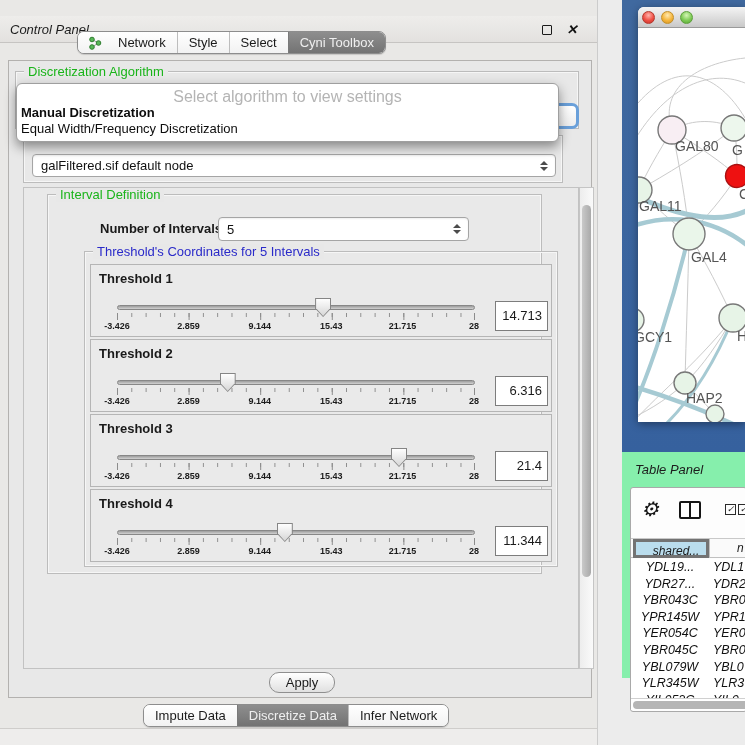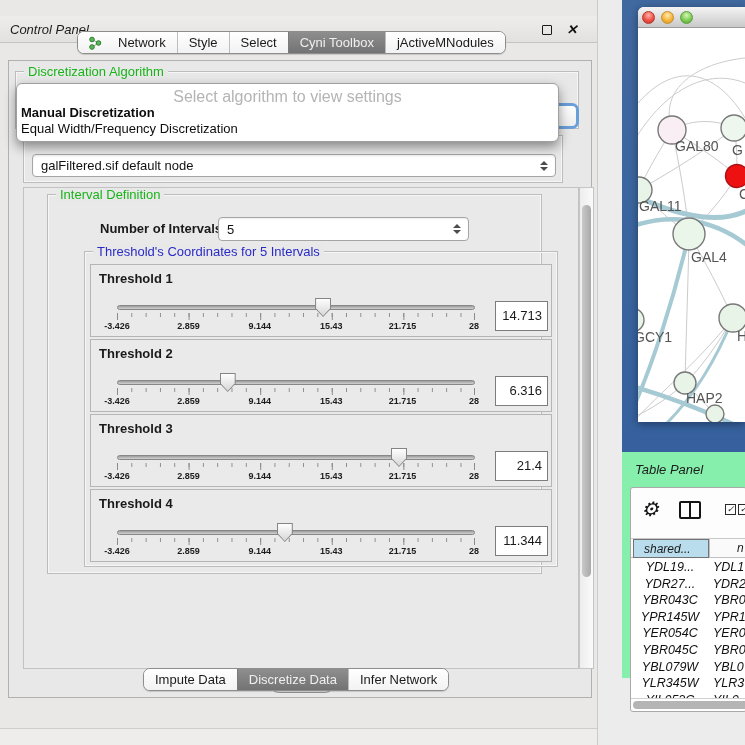--- a/index.html
+++ b/index.html
@@ -15,21 +15,21 @@
   #float-icon { right:43px; }
   #float-icon .sq { position:absolute; left:2px; top:2px; width:10px; height:10px; border:1.6px solid #1a1a1a; border-radius:1px; }
   #close-icon { right:18px; font-weight:bold; font-size:13px; line-height:14px; text-align:center; color:#111; }
 
   
   .seg { display:inline-flex; border:1px solid #8d8d8d; border-radius:7px; overflow:hidden; background:#fff; box-shadow:0 1px 1px rgba(0,0,0,.15); }
   .seg-item { display:flex; align-items:center; gap:16px; padding:3px 11px; font-size:13px; color:#1a1a1a; background:linear-gradient(#ffffff,#f2f2f2); border-left:1px solid #bdbdbd; white-space:nowrap; cursor:default; }
   .seg-item:first-child { border-left:none; }
   .seg-item.active { background:linear-gradient(#8e8e8e,#737373); color:#efefef; border-left-color:#7a7a7a; }
   #cp-tabs { position:absolute; left:77px; top:31px; }
-  #cp-bottom-tabs { position:absolute; left:143px; top:668px;justify-content:flex-end; }
+  #cp-bottom-tabs { position:absolute; left:143px; top:704px;justify-content:flex-end; }
   #cp-status { position:absolute; left:0; top:728px; width:100%; height:17px; background:#eeedec; border-top:1px solid #cfcdcb; }
 
   
   #cp-content { position:absolute; left:8px; top:60px; width:584px; height:638px; background:#e8e8e8; border:1px solid #b3b1af; }
 
   .group { position:absolute; border:1px solid #bcbcbc; box-shadow:inset 0 0 0 1px #f6f6f6; }
   .gtitle { position:absolute; top:-8px; left:8px; background:#e8e8e8; padding:0 4px; font-size:13px; }
   .gtitle.green { color:#1ab41a; }
   .gtitle.blue { color:#2a2ac9; }
   .gtitle.plain { color:#2d2d2d; }
@@ -97,21 +97,21 @@
   #table-panel-area { position:absolute; left:622px; top:452px; width:123px; height:226px; background:#86efac;font-style:italic; }
   #tp-title { position:absolute; left:13px; top:10px; font-size:13px; color:#1c1c1c; }
   #tp-box { position:absolute; left:8px; top:35px; width:117px; height:225px; background:#fdfdfd; border:1px solid #a9a9a9; border-radius:3px; }
   #tp-toolbar { position:absolute; left:0; top:0; width:100%; height:49px; }
   #gear-icon { position:absolute; left:10px; top:11px; font-size:20px; line-height:20px; color:#141414; }
   #split-icon { position:absolute; left:48px; top:13px; width:22px; height:18px; border:2px solid #141414; border-radius:2px; }
   #split-icon::after { content:''; position:absolute; left:8px; top:0; width:2px; height:100%; background:#141414; }
   .mini-check { position:absolute; top:16px; width:11px; height:11px; border:1.5px solid #2a2a2a; font-size:9px; line-height:9px; text-align:center; color:#2a2a2a; }
   #check-1 { left:94px; } #check-2 { left:107px; }
   #tp-header { position:absolute; left:0; top:50px; width:100%; height:20px; border-top:1px solid #c9c9c9; border-bottom:1px solid #c0c0c0; background:#fafafa; }
-  #tp-col1 { position:absolute; left:2px; top:0; width:76px; height:19px; background:#badded; border:1px solid #737373; font-size:12px; line-height:18px; color:#1a1a1a;padding-left:10px; }
+  #tp-col1 { position:absolute; left:2px; top:0; width:76px; height:19px; background:#badded; border:3px solid #737373; font-size:12px; text-align:center; line-height:18px; color:#1a1a1a;padding-left:10px; }
   #tp-col2 { position:absolute; left:78px; top:0; width:60px; height:19px; font-size:12px; line-height:18px; padding-left:27px; color:#1a1a1a; border-left:1px solid #c0c0c0; }
   #tp-rows { position:absolute; left:0; top:71px; width:100%; height:139px; overflow:hidden; background:#fff; }
   .tp-row { display:flex; height:16.6px; font-size:12.5px; color:#101010; }
   .tp-c1 { width:78px; text-align:center; line-height:16.6px; }
   .tp-c2 { padding-left:4px; line-height:16.6px; white-space:nowrap; }
   #tp-hscroll { position:absolute; left:0; top:210px; width:100%; height:12px; background:#fff; border-top:1px solid #d0d0d0; }
   #tp-hscroll .thumb { position:absolute; left:2px; top:2px; width:calc(100% + 8px); height:8px; border-radius:4px; background:#b5b5b5; }
 
   svg text { font-family:"Liberation Sans", sans-serif; }
 </style>
@@ -141,23 +141,20 @@
         <span>Network</span>
       </div>
       <div class="seg-item">
           <span>Style</span>
         </div>
       <div class="seg-item">
           <span>Select</span>
         </div>
       <div class="seg-item active">
           <span>Cyni Toolbox</span>
-        </div>
-      <div class="seg-item">
-          <span>jActiveMNodules</span>
         </div>
     </div>
 
     <div id="cp-content">
 
       <div class="group" id="algo-group">
         <span class="gtitle green">Discretization Algorithm</span>
         <div id="algo-focus-cap"></div>
       </div>
 

